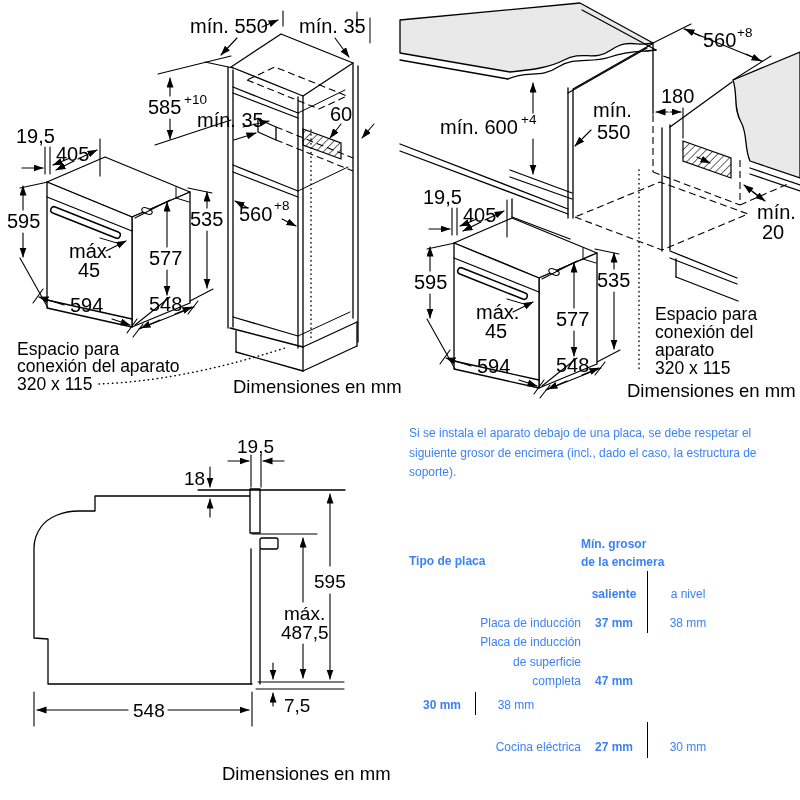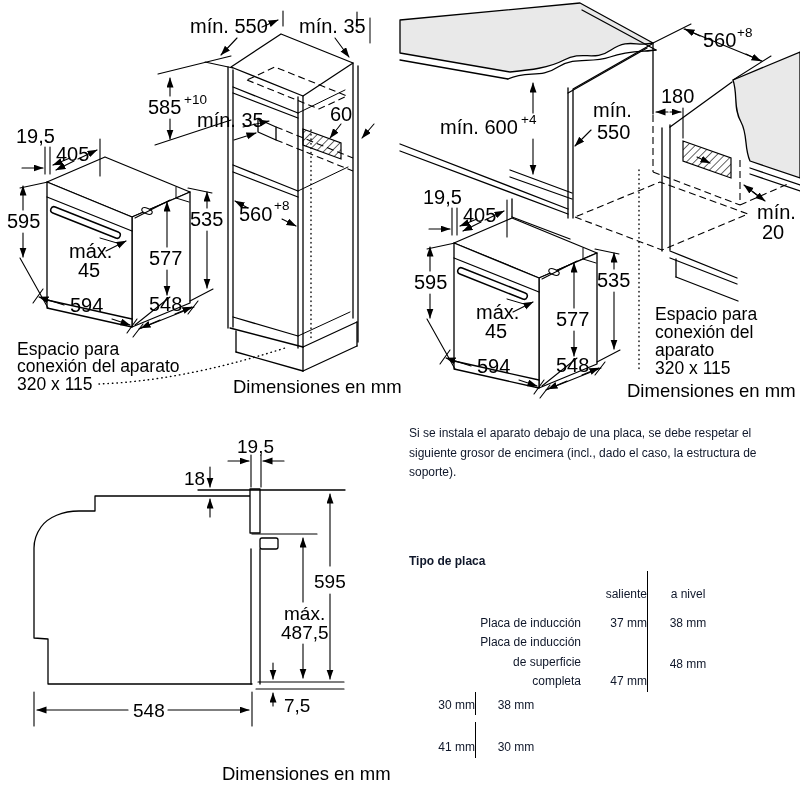--- a/index.html
+++ b/index.html
@@ -1,35 +1,35 @@
 <!DOCTYPE html>
 <html><head>
 <meta charset="utf-8">
 <style>
   html,body{margin:0;padding:0;background:#fff;}
   .page{position:relative;width:800px;height:800px;background:#fff;overflow:hidden;
-        font-family:"Liberation Sans",sans-serif;color:#0f172a;}
+        font-family:"Liberation Sans",sans-serif;color:#3b82f6;}
   svg{position:absolute;left:0;top:0;}
   svg .ln{fill:none;stroke:#000;stroke-width:1.3;stroke-linecap:round;stroke-linejoin:round;}
   svg .lnthin{fill:none;stroke:#000;stroke-width:1;stroke-linecap:round;}
   svg .dim{fill:none;stroke:#000;stroke-width:1.1;stroke-linecap:round;}
   svg .dash{fill:none;stroke:#000;stroke-width:1.1;stroke-dasharray:7 4;}
   svg .dot{fill:none;stroke:#000;stroke-width:1.4;stroke-dasharray:0.5 4;stroke-linecap:round;}
   svg .fw{fill:#fff;stroke:#000;stroke-width:1.3;stroke-linejoin:round;}
   svg .fg{fill:#e9e9e9;stroke:#000;stroke-width:1.3;stroke-linejoin:round;}
   svg text{font-family:"Liberation Sans",sans-serif;fill:#000;}
   .t20{font-size:20px;} .t19{font-size:19px;} .t17{font-size:17.5px;} .t18{font-size:18.5px;} .t13{font-size:13.5px;}
   .hob{position:absolute;left:409px;top:424px;width:372px;font-size:12px;line-height:19.5px;}
   .hob .intro{margin:0;}
   .tblhead{display:flex;align-items:flex-end;margin-top:33px;font-weight:bold;}
   .tblhead .h1{width:172px;margin-top:36px;}
   .tblhead .h2{width:200px;line-height:18px;}
   .trow{display:flex;align-items:flex-end;}
   .c1{width:172px;white-space:pre-line;text-align:right;}
-  .c2{width:66px;text-align:right;}
+  .c2{width:66px;text-align:center;font-weight:bold;}
   .c3{width:80px;text-align:center;border-left:1.4px solid #000;align-self:stretch;
       display:flex;align-items:center;justify-content:center;}
   .sub .c2,.sub .c3 > span{padding-top:14px;}
   .r1 .c2,.r1 .c3 > span{padding-top:9px;}
   .r2 .c2,.r2 .c3 > span{padding-top:4px;}
   .r3 .c2,.r3 .c3 > span{padding-top:4px;}
   .r4{margin-top:7px;}
   .r4 .c2,.r4 .c3 > span{padding-top:16px;}
 </style>
 </head>
@@ -335,51 +335,53 @@
     <path class="dim" d="M168,710 L249,710" marker-end="url(#ah)"></path>
     <text class="t19" x="133" y="717">548</text>
     <text class="t18" x="222" y="780">Dimensiones en mm</text>
   </g>
 </svg>
 
 <div class="hob">
   <p class="intro">Si se instala el aparato debajo de una placa, se debe respetar el siguiente grosor de encimera (incl., dado el caso, la estructura de soporte).</p>
   <div class="tblhead">
     <div class="h1">Tipo de placa</div>
+    <div class="h2">
+      <span>Mín. grosor</span><br>
+      <span>de la encimera</span>
+    </div>
   </div>
   <div class="trow sub">
     <div class="c1"></div>
     <div class="c2">saliente</div>
     <div class="c3">
           <span>a nivel</span>
         </div>
   </div>
   <div class="trow r1">
     <div class="c1">Placa de inducción</div>
     <div class="c2">37 mm</div>
     <div class="c3">
           <span>38 mm</span>
         </div>
   </div>
   <div class="trow r2">
     <div class="c1">Placa de inducción
 de superficie
 completa</div>
     <div class="c2">47 mm</div>
-    <div class="c3">
-          <span>48 mm</span>
-        </div>
   </div>
   <div class="trow r3">
     <div class="c2">30 mm</div>
     <div class="c3">
           <span>38 mm</span>
         </div>
   </div>
   <div class="trow r4">
-    <div class="c2">41 mm</div>
+    <div class="c1">Cocina eléctrica</div>
+    <div class="c2">27 mm</div>
     <div class="c3">
           <span>30 mm</span>
         </div>
   </div>
 </div>
 
 </div>
 
 </body></html>

